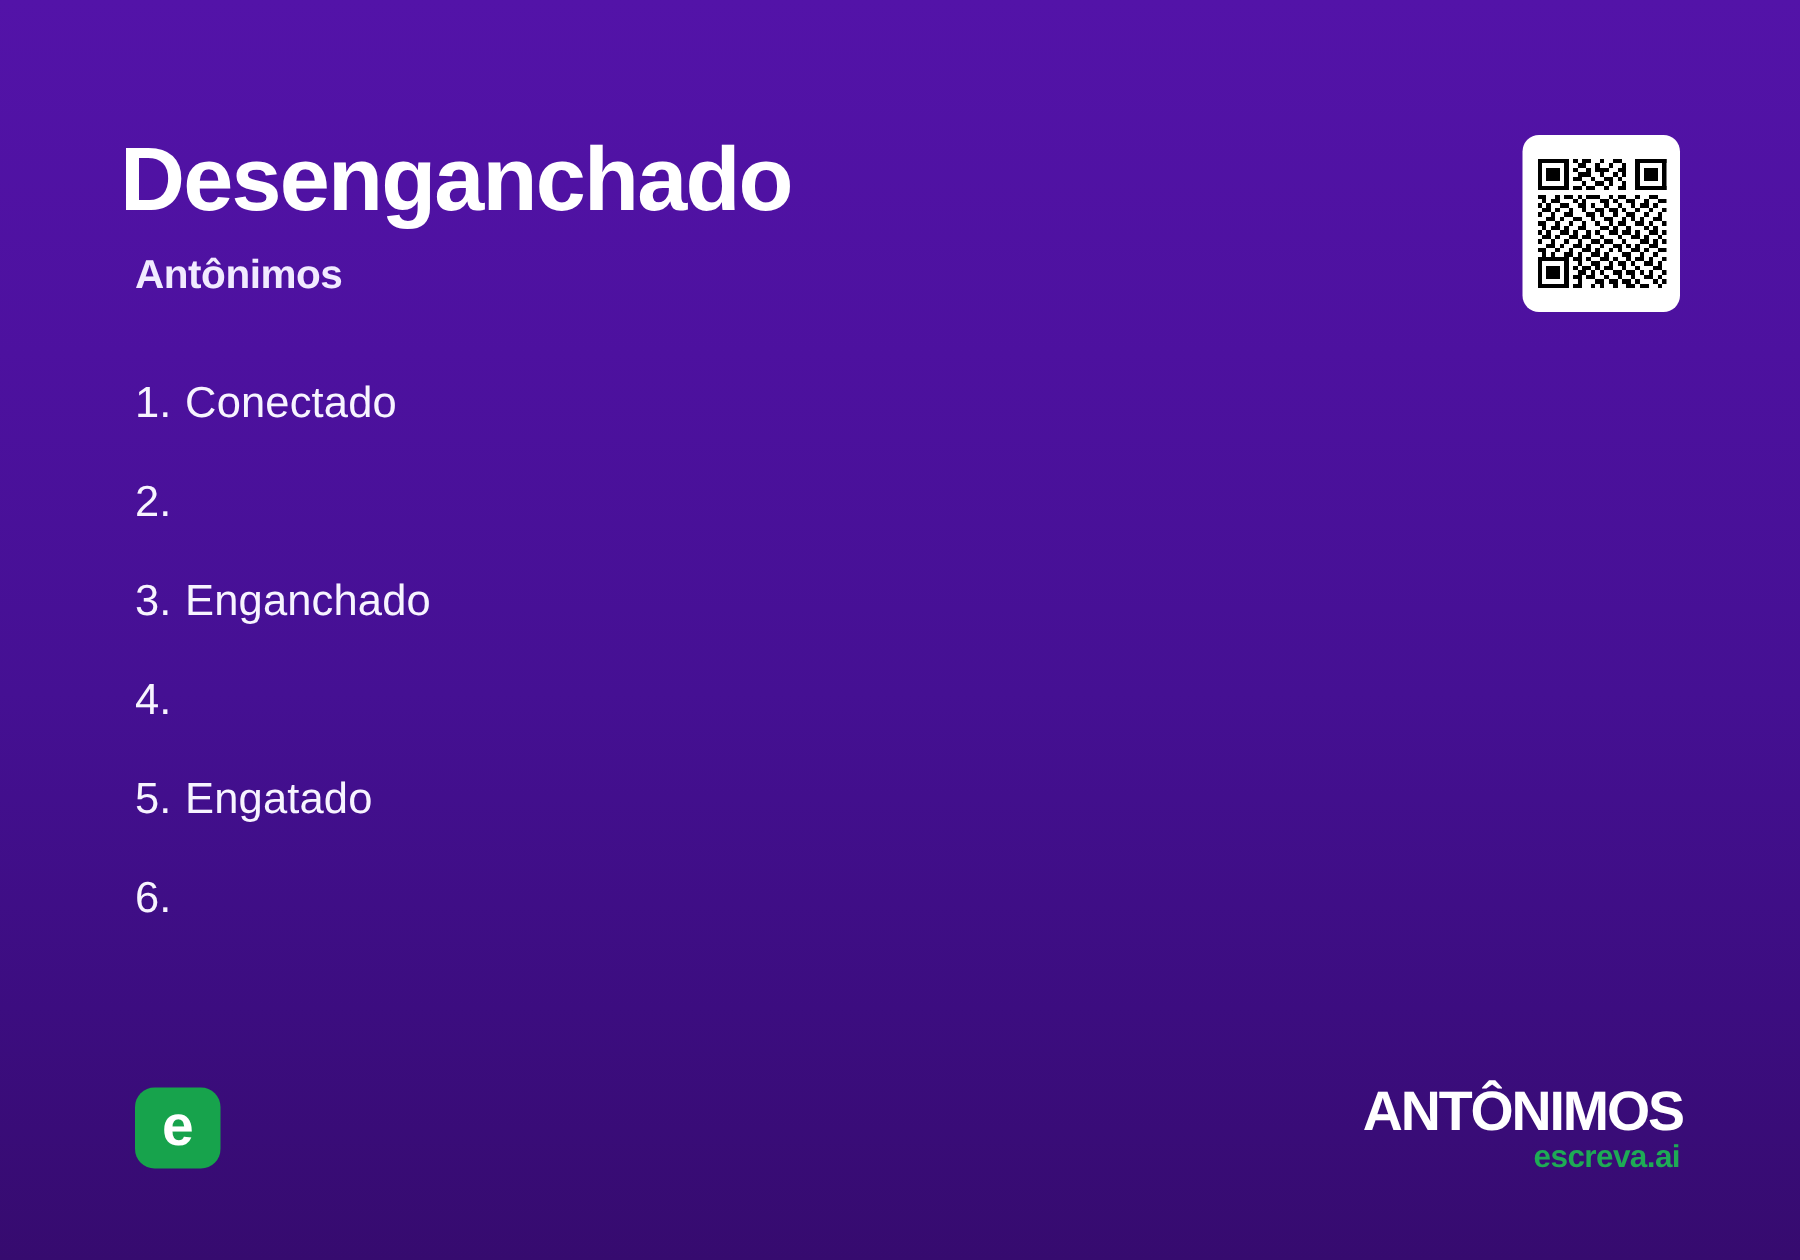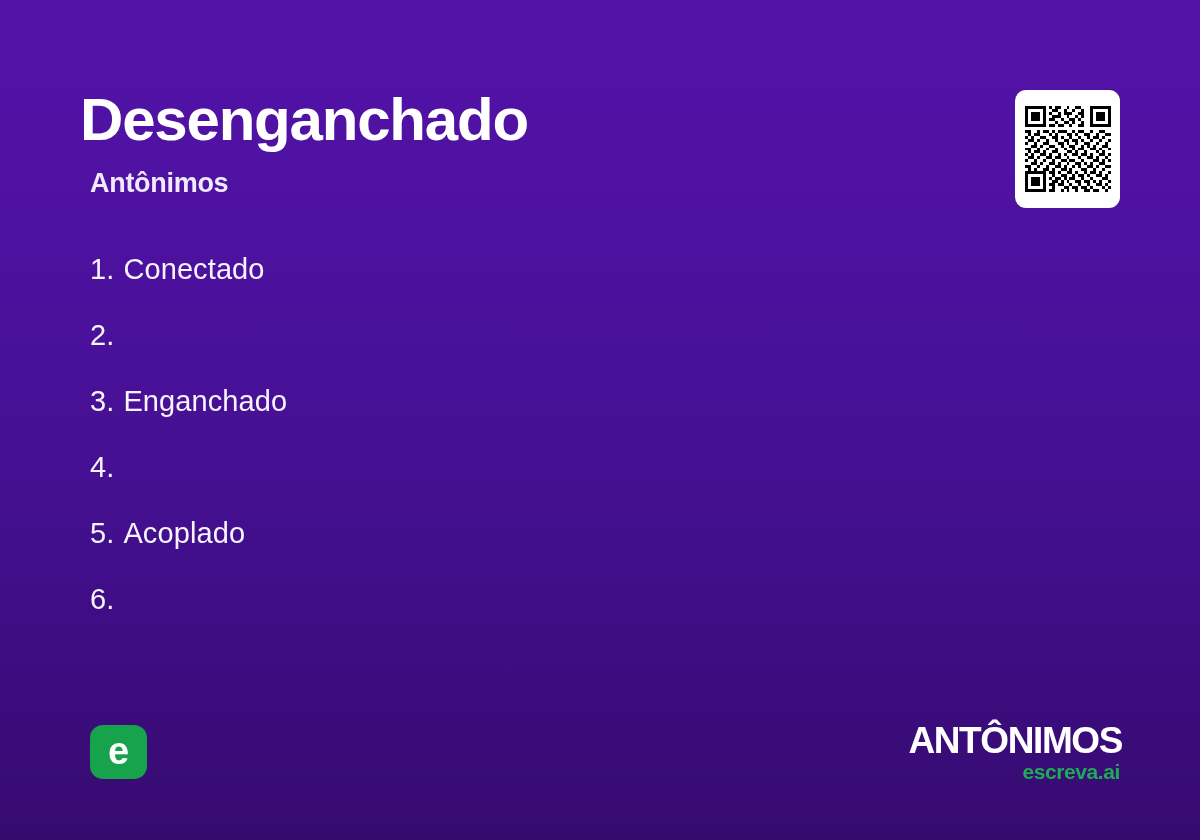--- a/index.html
+++ b/index.html
@@ -156,21 +156,21 @@
     </li>
     <li class="word-item">
       <span class="word-num">3.</span>
       <span class="word-text">Enganchado</span>
     </li>
     <li class="word-item">
       <span class="word-num">4.</span>
     </li>
     <li class="word-item">
       <span class="word-num">5.</span>
-      <span class="word-text">Acoplado</span>
+      <span class="word-text">Engatado</span>
     </li>
     <li class="word-item">
       <span class="word-num">6.</span>
     </li>
   </ul>
 
   <div class="qr-wrap">
     <svg width="86" height="86" viewBox="0 0 29 29" shape-rendering="crispEdges" aria-hidden="true">
       <rect width="29" height="29" fill="#ffffff"></rect>
       <g fill="#000000">

